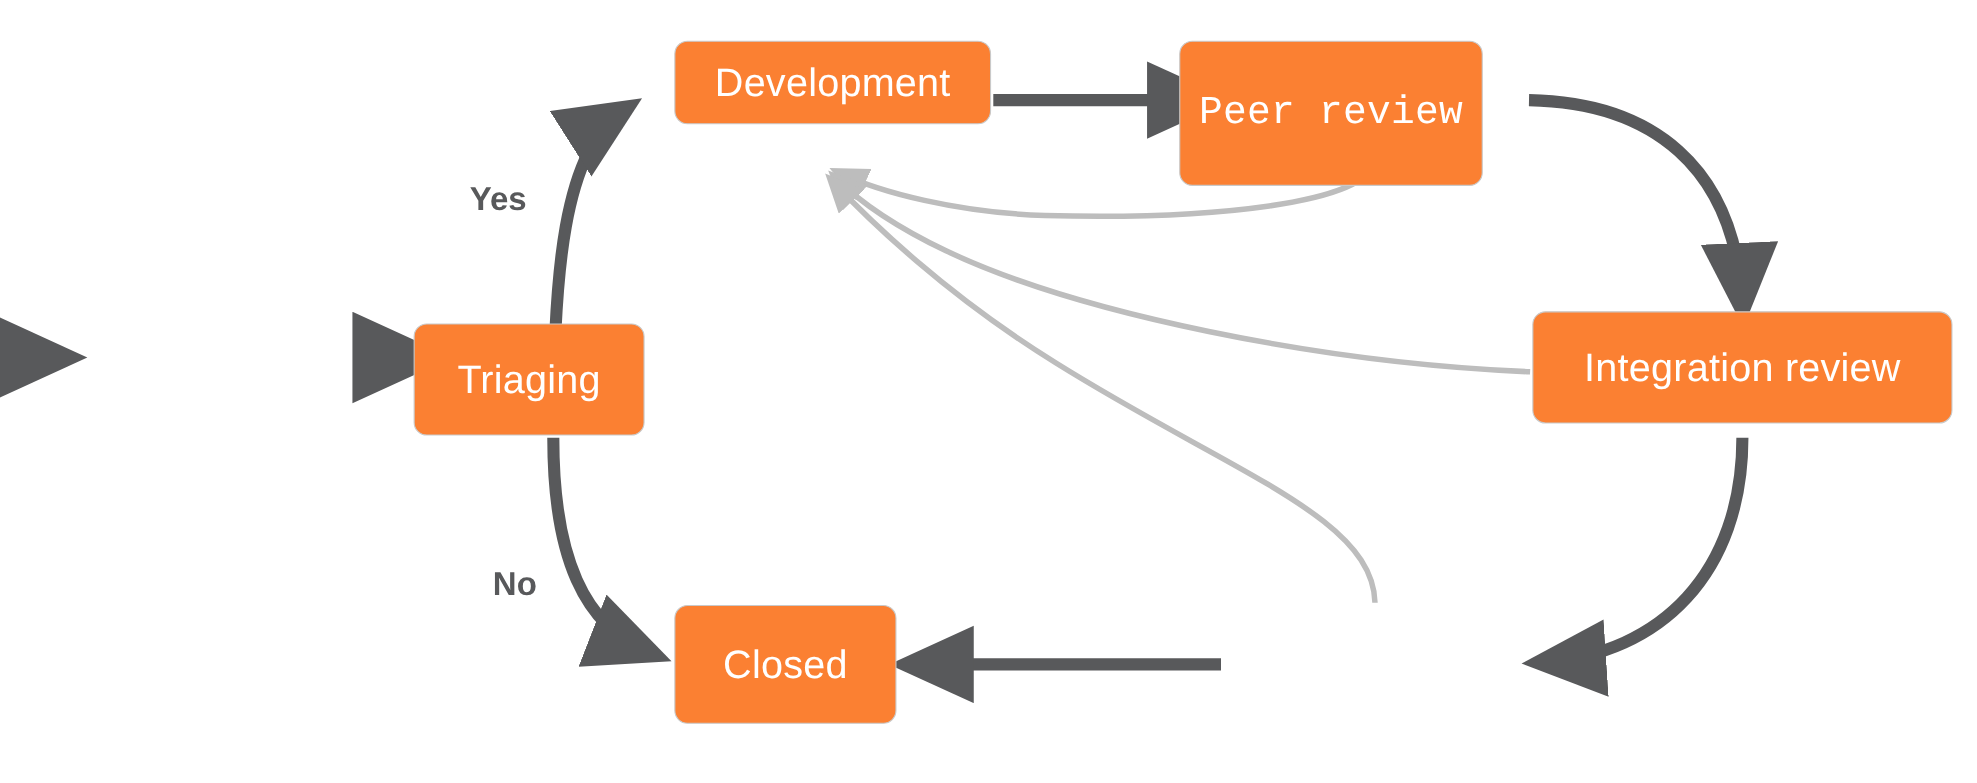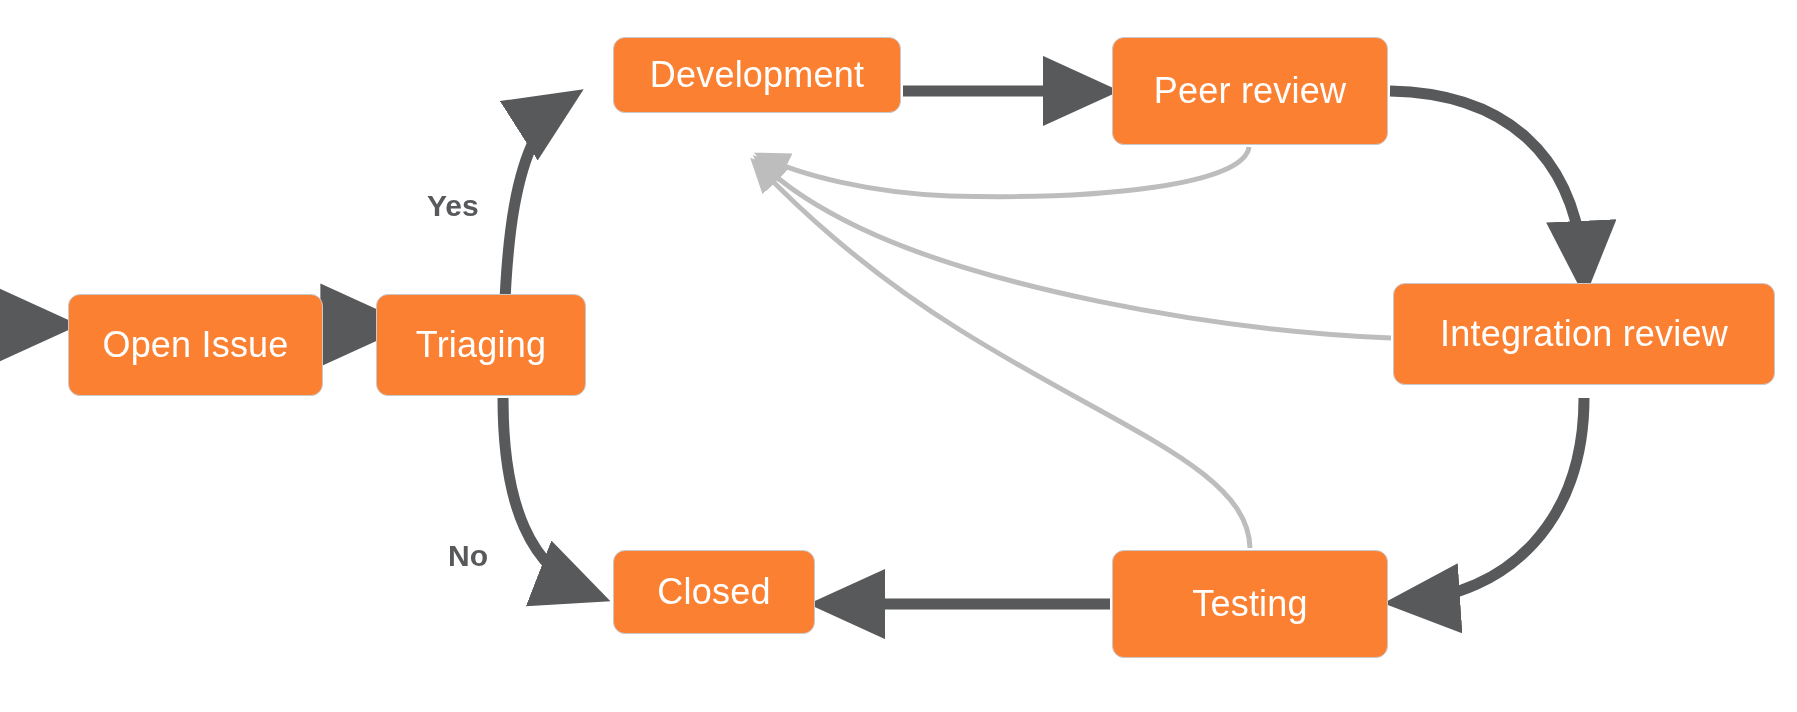--- a/index.html
+++ b/index.html
@@ -42,21 +42,20 @@
     z-index: 3;
   }
   .edge-label {
     position: absolute;
     color: #58595b;
     font-size: 30px;
     font-weight: 700;
     line-height: 1;
     white-space: nowrap;
     z-index: 4;
-    margin-top: 24px;
   }
 </style>
 </head>
 <body>
 
 <div id="diagram-root">
 
   <svg id="flow-svg" viewBox="0 0 1797 712">
     <defs>
       <marker id="arrow-dark" markerWidth="9" markerHeight="9" refX="5.2" refY="3.2" orient="auto" markerUnits="strokeWidth">
@@ -105,45 +104,39 @@
 
     <g>
       <path d="M 1391,338 C 1200,330 980,285 860,228 C 810,204 778,180 760,162" fill="none" stroke="#bdbdbd" stroke-width="5" marker-end="url(#arrow-light)"></path>
     </g>
 
     <g>
       <path d="M 1250,548 C 1248,470 1120,430 960,330 C 860,268 790,200 757,165" fill="none" stroke="#bdbdbd" stroke-width="5" marker-end="url(#arrow-light)"></path>
     </g>
   </svg>
 
-  <div class="node" style="left:68px; top:294px; width:255px; height:102px;">
-    <span>Open Issue</span>
-  </div>
 
   <div class="node" style="left:376px; top:294px; width:210px; height:102px;">
     <span>Triaging</span>
   </div>
 
   <div class="node" style="left:613px; top:37px; width:288px; height:76px;align-items:center;">
     <span>Development</span>
   </div>
 
-  <div class="node" style="left:1112px; top:37px; width:276px; height:108px;">
+  <div class="node" style="left:1072px; top:37px; width:276px; height:132px;font-family:Liberation Mono, monospace;">
     <span>Peer review</span>
   </div>
 
   <div class="node" style="left:1393px; top:283px; width:382px; height:102px;">
     <span>Integration review</span>
   </div>
 
-  <div class="node" style="left:1112px; top:550px; width:276px; height:108px;">
-    <span>Testing</span>
-  </div>
 
-  <div class="node" style="left:613px; top:550px; width:202px; height:84px;">
+  <div class="node" style="left:613px; top:550px; width:202px; height:108px;">
     <span>Closed</span>
   </div>
 
   <div class="edge-label" style="left:427px; top:167px;">Yes</div>
 
   <div class="edge-label" style="left:448px; top:517px;">No</div>
 
 </div>
 
 </body></html>

